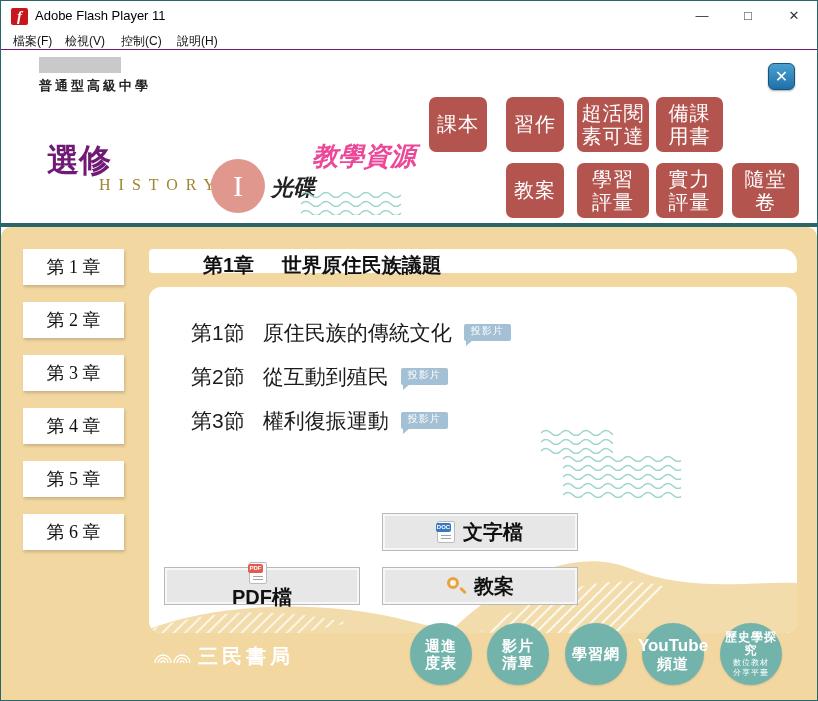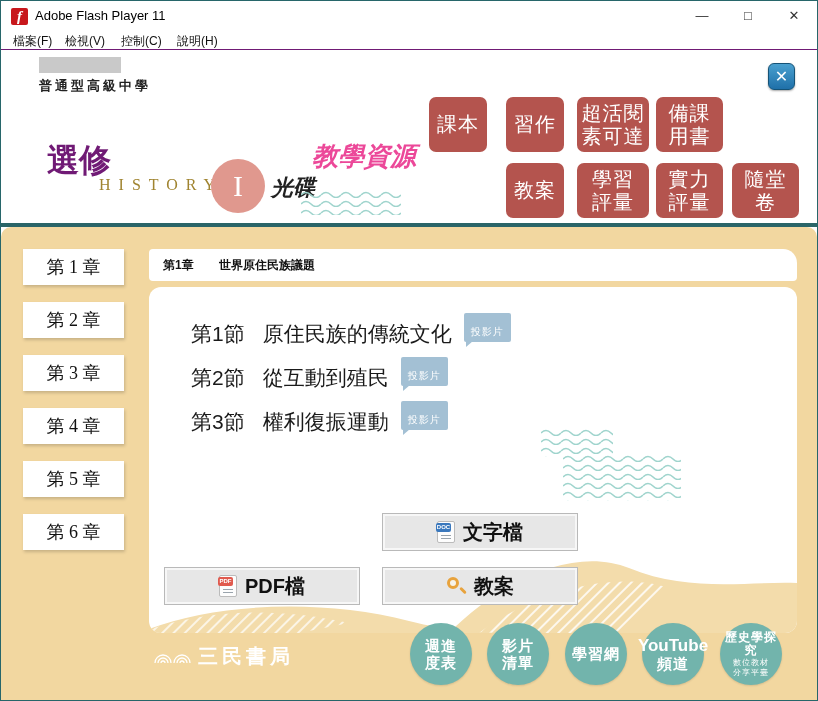--- a/index.html
+++ b/index.html
@@ -56,35 +56,35 @@
 
   
   .teal-line { position:absolute; left:0; top:222px; width:100%; height:4px; background:#2a6568; }
   .content { position:absolute; left:0; top:226px; width:100%; height:475px;
              background:#f2d7a0; border-radius:10px 10px 0 0; }
 
   .chapter-btn { position:absolute; left:22px; width:101px; height:36px; background:#fff;
                  box-shadow:1px 2px 3px rgba(0,0,0,.18); text-align:center; line-height:36px;
                  font-family:"Liberation Serif",serif; font-size:18px; color:#111; }
 
-  .chapter-titlebar { position:absolute; left:148px; top:22px; width:648px; height:32px;
+  .chapter-titlebar { position:absolute; left:148px; top:22px; width:648px; height:24px;
                       background:#fff; border-radius:4px 14px 4px 4px; line-height:32px;
-                      font-size:12px; font-weight:bold; color:#111; }
+                      font-size:20px; font-weight:bold; color:#111;padding-left:40px; }
   .chapter-titlebar .no { margin-left:14px; }
   .chapter-titlebar .name { margin-left:22px; }
 
   .main-panel { position:absolute; left:148px; top:60px; width:648px; height:346px;
                 background:#fff; border-radius:12px; overflow:hidden; }
 
   .section-row { position:absolute; left:42px; height:26px; font-size:21px; color:#1a1a1a;
                  white-space:nowrap; }
   .section-row .sec-no { font-weight:normal; }
   .section-row .sec-title { margin-left:18px; }
   .badge { position:relative; display:inline-block; margin-left:12px; top:-6px;
-           background:#a3c0d4; color:#fff; font-size:10px; padding:12px 7px 3px;
+           background:#a3c0d4; color:#fff; font-size:10px; padding:0 7px 3px;
            border-radius:2px; letter-spacing:1px; }
   .badge::after { content:""; position:absolute; left:2px; bottom:-5px; border-style:solid;
                   border-width:6px 7px 0 0; border-color:#a3c0d4 transparent transparent transparent; }
 
   .panel-waves1 { position:absolute; left:392px; top:140px; }
   .panel-waves2 { position:absolute; left:414px; top:166px; }
   .hills { position:absolute; left:0; bottom:0; width:648px; height:90px; }
 
   .fbtn { position:absolute; width:196px; height:38px; background:#e7e7e7;
           border:1px solid #b9b9b9; box-shadow:inset 0 0 0 2px #f7f7f7;
@@ -242,21 +242,21 @@
         <span class="sec-no">第3節</span><span class="sec-title">權利復振運動</span><span class="badge">投影片</span>
       </div>
 
       <div class="fbtn" style="left:233px; top:226px;">
         <span class="file-ic ic-doc">
           <span class="band">DOC</span>
           <span class="lines"></span>
         </span>
         <span>文字檔</span>
       </div>
-      <div class="fbtn" style="left:15px; top:280px;">
+      <div class="fbtn" style="left:15px; top:280px;flex-direction:column;">
         <span class="file-ic ic-pdf">
           <span class="band">PDF</span>
           <span class="lines"></span>
         </span>
         <span>PDF檔</span>
       </div>
       <div class="fbtn" style="left:233px; top:280px;">
         <span class="mag-ic">
           <span class="glass"></span>
           <span class="handle"></span>

